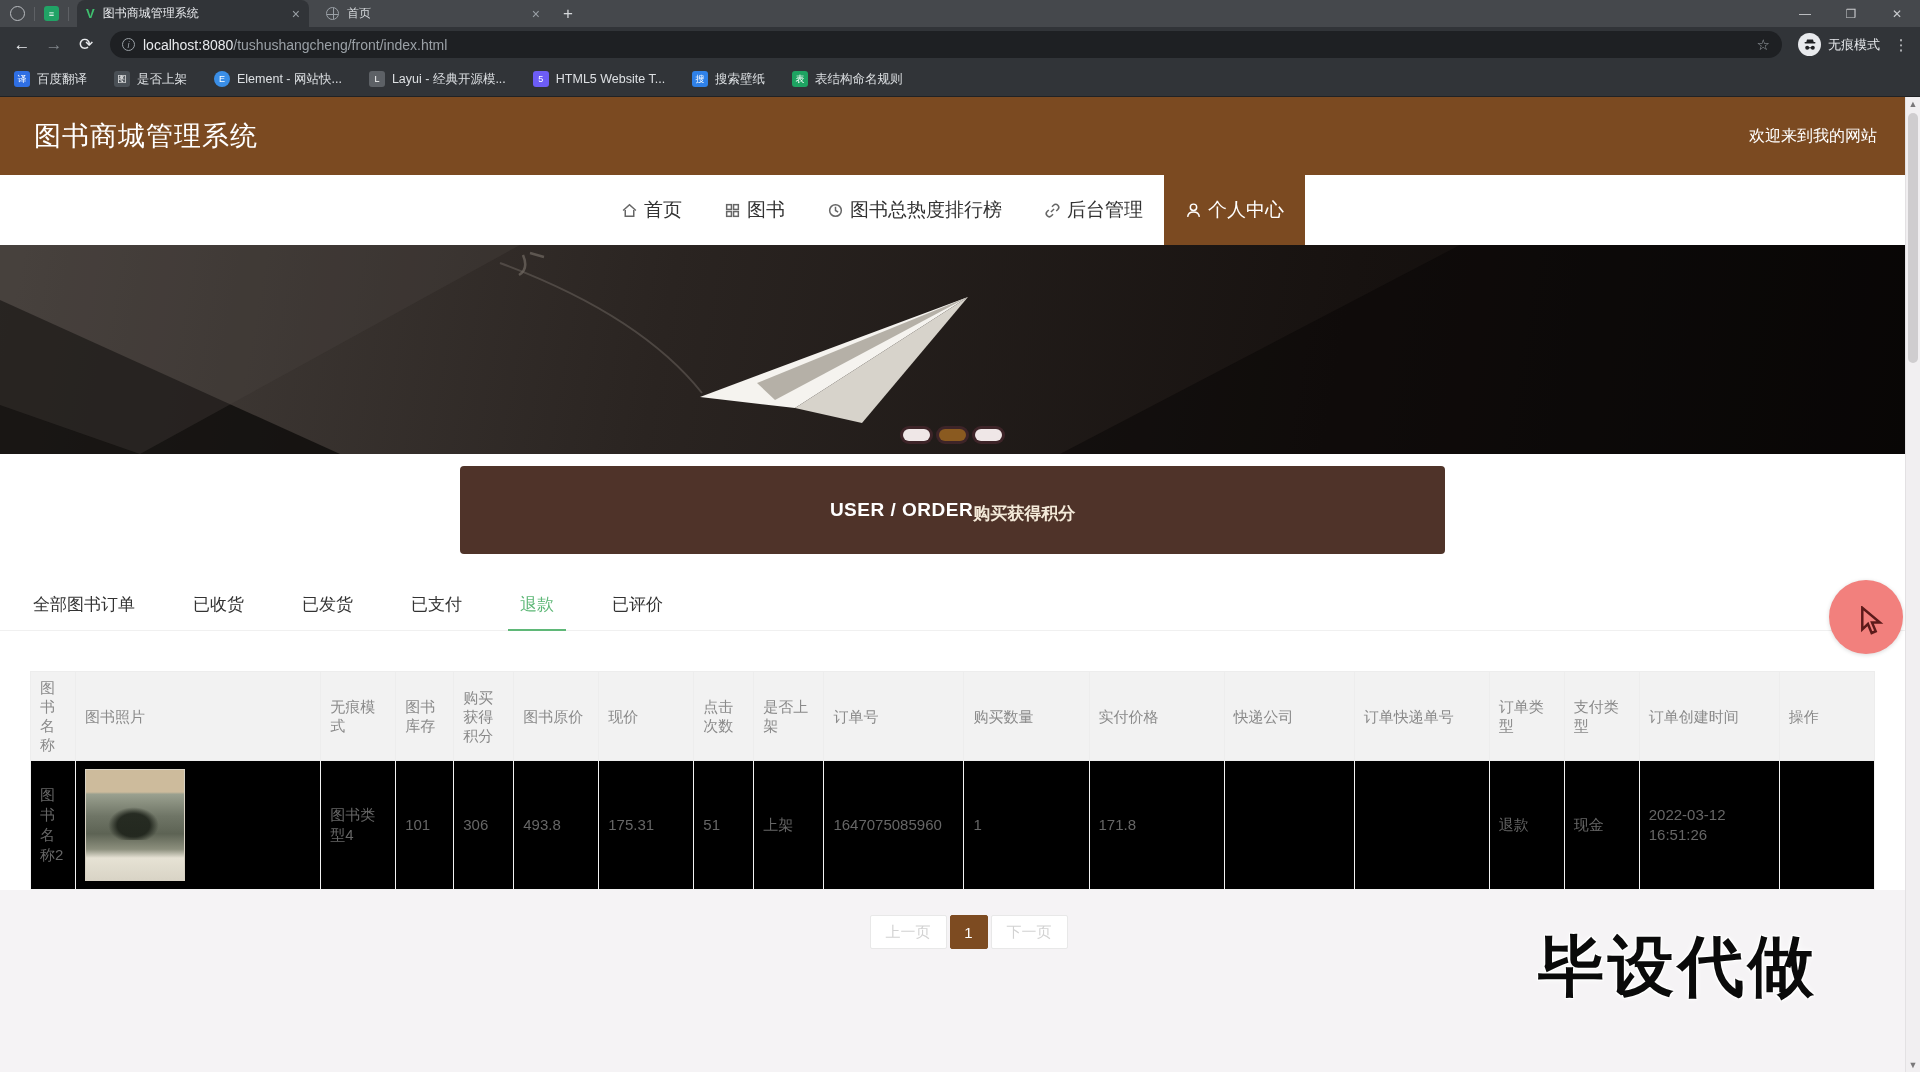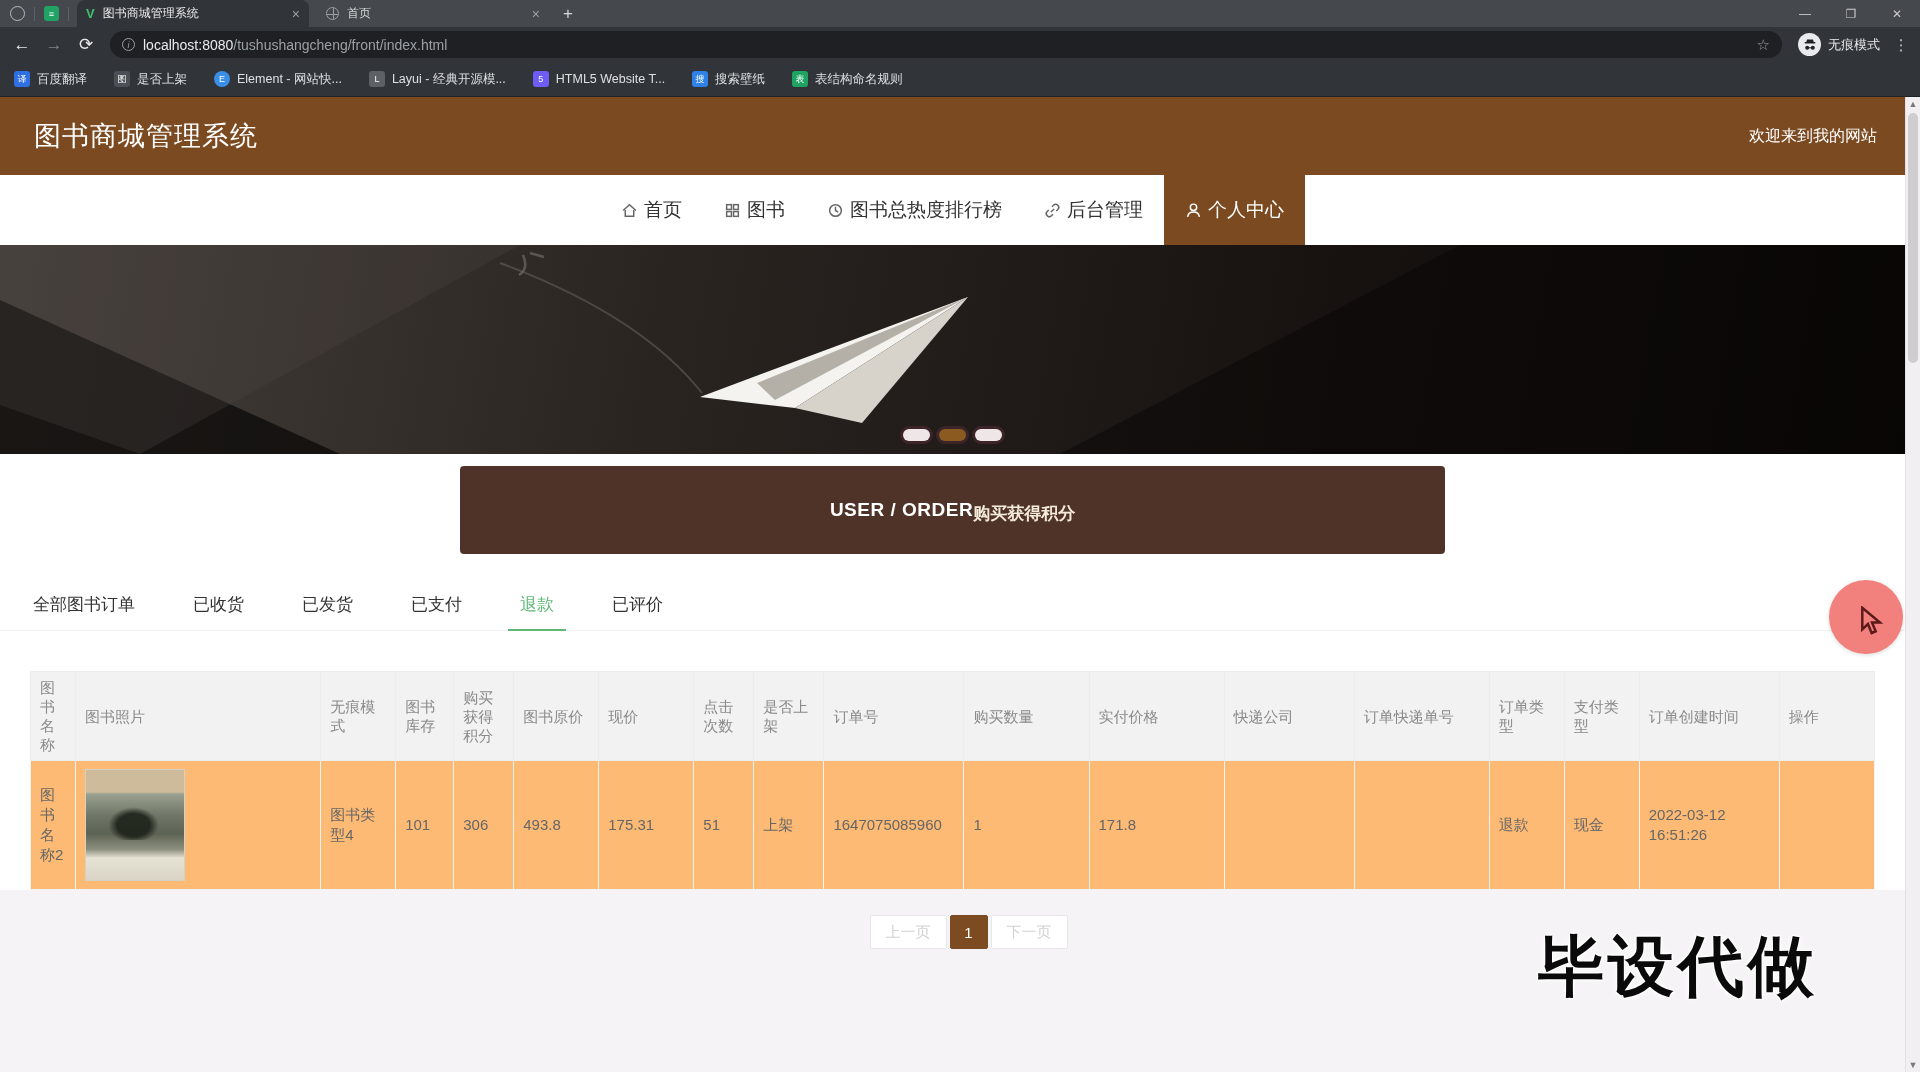--- a/index.html
+++ b/index.html
@@ -69,21 +69,21 @@
   .ob2 { color:#f4ead9; font-size:17px; margin-top:7px; }
 
   .ftabs { margin-top:30px; padding-left:21px; display:flex; gap:34px; border-bottom:1px solid #f0f0f0; flex:none; }
   .ftab { font-size:17px; color:#333; padding:9px 12px 13px; cursor:pointer; }
   .ftab.active { color:#5FB878; border-bottom:2px solid #5FB878; margin-bottom:-1px; }
 
   table.orders { margin:40px 0 0 30px; width:1845px; border-collapse:collapse; table-layout:fixed; flex:none; }
   table.orders th { background:#f2f2f2; color:#8a8a8a; font-weight:normal; font-size:15px; text-align:left;
                     padding:6px 9px; line-height:19px; vertical-align:middle; border:1px solid #ededed; }
   table.orders td { font-size:15px; color:#666; padding:8px 9px; line-height:20px; vertical-align:middle;
-                    border:1px solid #f2f2f2; border-top:none; background:#fdba74; }
+                    border:1px solid #f2f2f2; border-top:none; background:#000000; }
   td.red { color:#e60000; }
   .book-cover { width:100px; height:112px; border:1px solid #d8d2c4; cursor:pointer;
      background:linear-gradient(180deg,#cdbb9c 0%,#cdbb9c 20%,#9aa08f 22%,#6f7566 42%,#5d6354 58%,#8c8f7d 72%,#e6e2d4 80%,#d9d4c6 100%); position:relative; }
   .book-cover:after { content:""; position:absolute; left:22%; top:34%; width:52%; height:30%;
      background:radial-gradient(ellipse at 50% 55%, rgba(25,30,22,.85) 0 45%, transparent 70%); }
 
   .bottom-zone { flex:1; background:#f5f3f5;padding-left:32px; }
   .pager { margin-top:25px; display:flex; justify-content:center; gap:3px; }
   .pg { height:34px; line-height:32px; padding:0 15px; background:#fff; border:1px solid #e8e8e8; color:#d2d2d2; font-size:15px; border-radius:2px; cursor:pointer; }
   .pg.cur { width:38px; padding:0; text-align:center; background:#7d4b21; border-color:#7d4b21; color:#fff; line-height:34px; }

